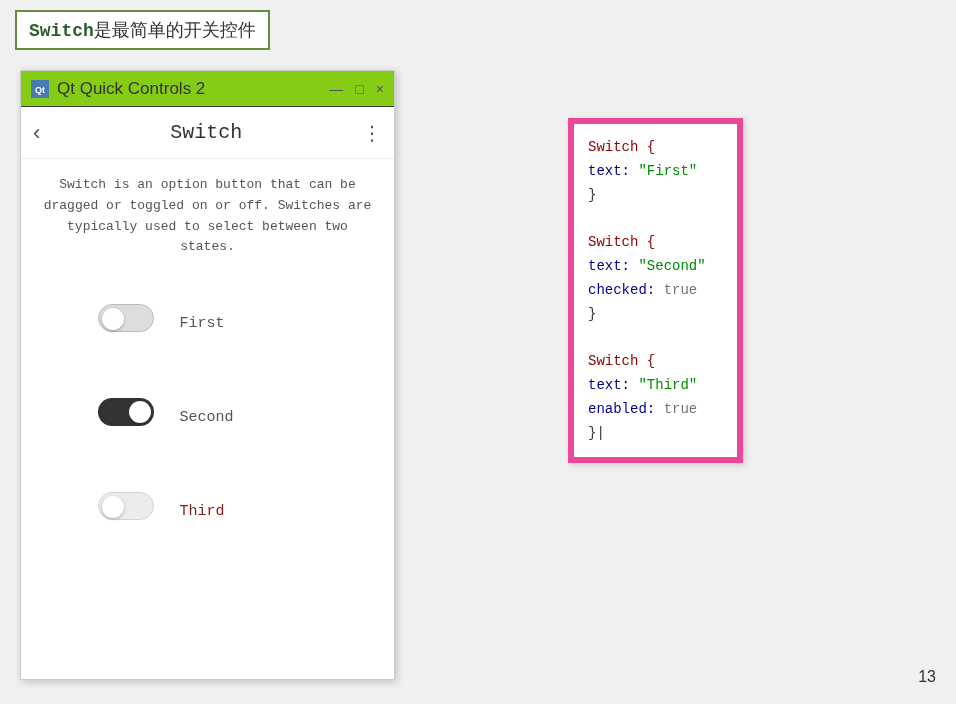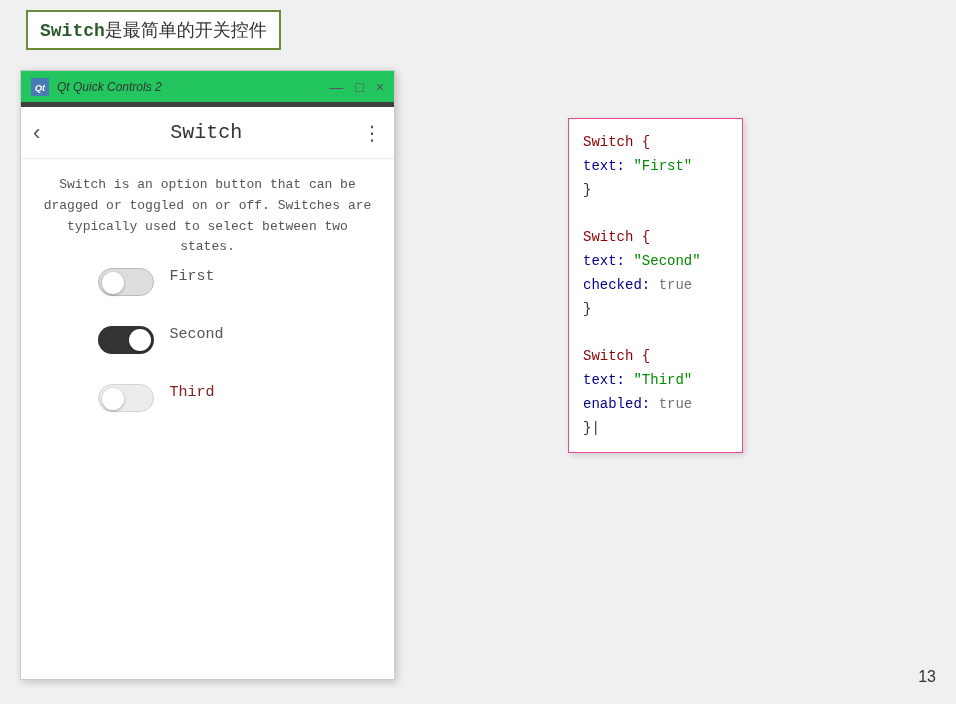--- a/index.html
+++ b/index.html
@@ -10,21 +10,21 @@
       width: 956px;
       height: 704px;
       position: relative;
       overflow: hidden;
     }
 
     
     .title-box {
       position: absolute;
       top: 10px;
-      left: 26px;
+      left: 15px;
       border: 2px solid #6a8a3c;
       padding: 6px 12px;
       background: white;
       font-size: 18px;
       font-family: 'Courier New', monospace;
     }
 
     .title-box .title-keyword {
       color: #2b5c2b;
       font-weight: bold;
@@ -55,39 +55,38 @@
       box-shadow: 2px 2px 8px rgba(0,0,0,0.2);
       display: flex;
       flex-direction: column;
     }
 
     
     .window-titlebar {
       display: flex;
       align-items: center;
       padding: 6px 10px;
-      background: #22c55e;
-      border-bottom: 5px solid #404040;
+      background: #84cc16;
+      border-bottom: 1px solid #404040;
       height: 36px;
-      font-style: italic;
     }
 
     .window-titlebar .win-icon {
       width: 18px;
       height: 18px;
       background: #4a7ab5;
       margin-right: 8px;
       display: flex;
       align-items: center;
       justify-content: center;
     }
 
     .window-titlebar .win-title {
       flex: 1;
-      font-size: 12px;
+      font-size: 17px;
       color: #333;
     }
 
     .window-titlebar .win-controls {
       display: flex;
       gap: 12px;
       align-items: center;
     }
 
     .win-btn {
@@ -150,22 +149,23 @@
       display: flex;
       flex-direction: column;
       gap: 30px;
       margin-top: 10px;
       align-items: flex-start;
       width: 220px;
     }
 
     .switch-row {
       display: flex;
-      align-items: flex-start;
-      gap: 16px;
+      align-items: flex-end;
+      gap: 26px;
+      margin-top: 36px;
     }
 
     .switch-label {
       font-size: 15px;
       color: #555;
       font-family: 'Courier New', monospace;
       min-width: 60px;
     }
 
     .switch-label.disabled {
@@ -220,21 +220,21 @@
       left: 3px;
     }
 
     
     .code-panel {
       position: absolute;
       top: 118px;
       left: 568px;
       width: 175px;
       background: white;
-      border: 1px solid #ec4899;
+      border: 6px solid #ec4899;
       box-shadow: 2px 2px 6px rgba(0,0,0,0.15);
       padding: 12px 14px;
       font-family: 'Courier New', monospace;
       font-size: 14px;
       line-height: 1.7;
     }
 
     .code-keyword { color: #8b0000; }
     .code-string { color: #008b00; }
     .code-property { color: #00008b; }

